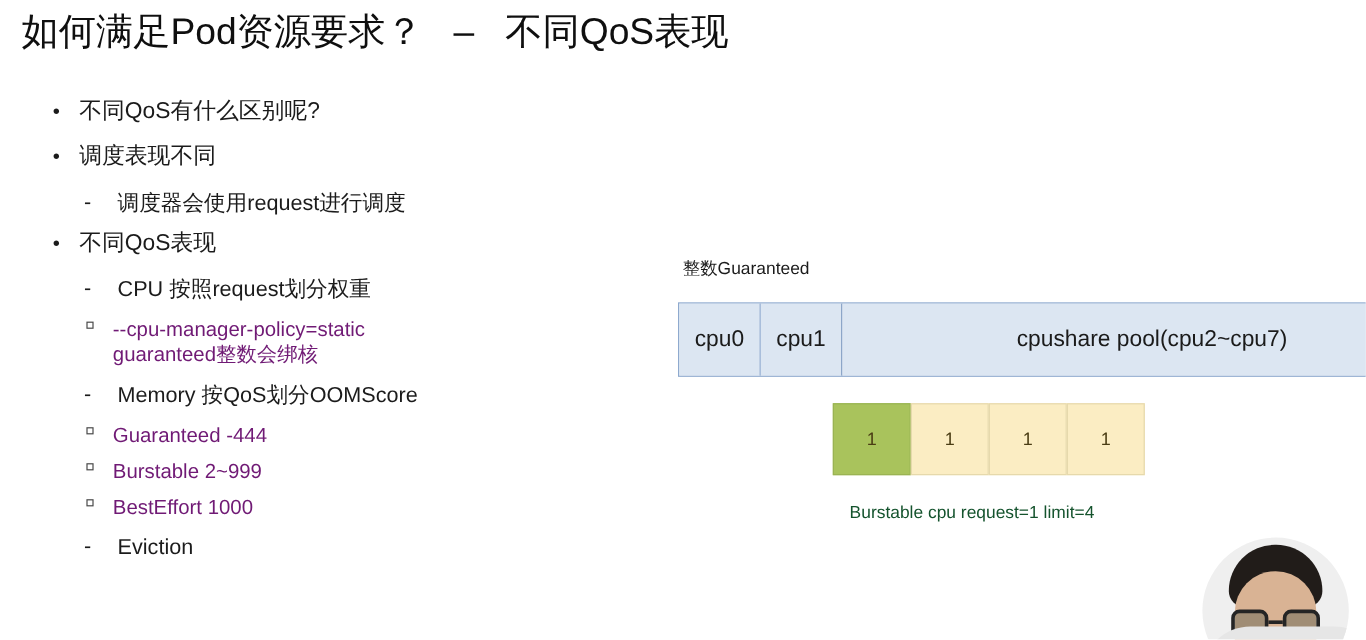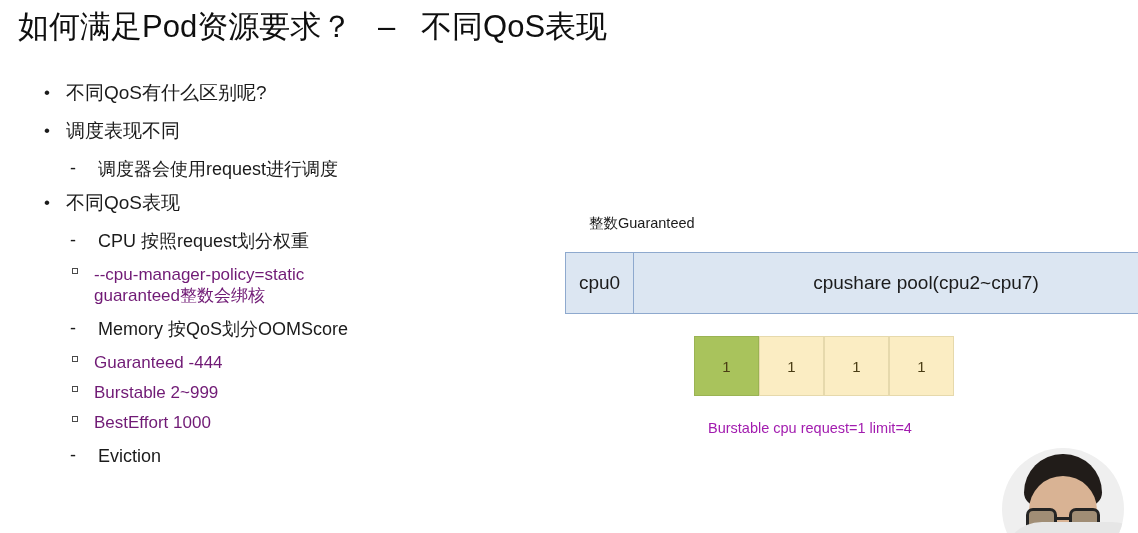--- a/index.html
+++ b/index.html
@@ -102,21 +102,21 @@
   .diag-labels {
     position: relative;
     height: 26px;
   }
   .diag-label {
     position: absolute;
     font-size: 14.5px;
     color: #1b1b1b;
     white-space: nowrap;
   }
-  .diag-label.left  { left: 9px;   top: 0; margin-left: 20px; }
+  .diag-label.left  { left: 9px;   top: 0; }
   .diag-label.right { left: 195px; top: 0; }
 
   .cpu-bar {
     position: absolute;
     left: 5px;
     top: 38px;
     width: 654px;
     height: 62px;
     display: flex;
     box-sizing: border-box;
@@ -155,21 +155,21 @@
     color: #4a3d14;
   }
   .req-cell.green  { background: #a9c35c; border-color: #9ab353; }
   .req-cell.yellow { background: #fbedc3; border-color: #e6d9ac; }
 
   .req-caption {
     position: absolute;
     left: 148px;
     top: 206px;
     font-size: 14.5px;
-    color: #a21caf;
+    color: #14532d;
     white-space: nowrap;
   }
 
   
   .webcam {
     position: absolute;
     left: 988px;
     top: 444px;
     width: 150px;
     height: 89px;
@@ -307,20 +307,21 @@
 </div>
 
 <div class="diagram">
 
   <div class="diag-labels">
     <span class="diag-label left">整数Guaranteed</span>
   </div>
 
   <div class="cpu-bar">
     <div class="cpu-cell c0">cpu0</div>
+    <div class="cpu-cell c1">cpu1</div>
     <div class="cpu-cell pool">cpushare pool(cpu2~cpu7)</div>
   </div>
 
   <div class="req-bar">
     <div class="req-cell green">1</div>
     <div class="req-cell yellow">1</div>
     <div class="req-cell yellow">1</div>
     <div class="req-cell yellow">1</div>
   </div>
 

